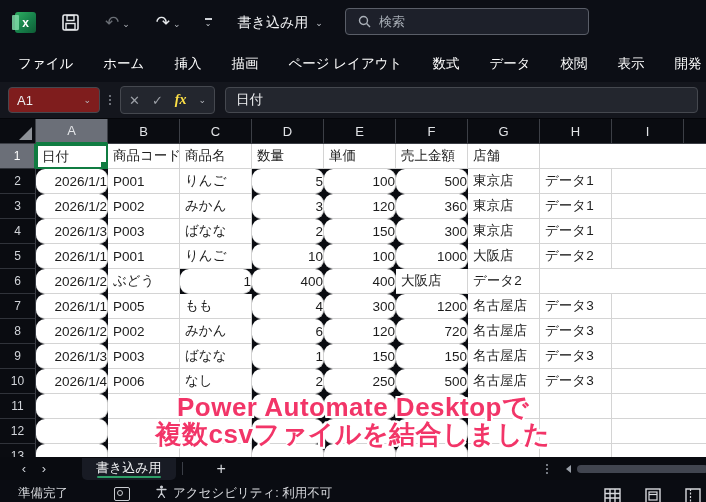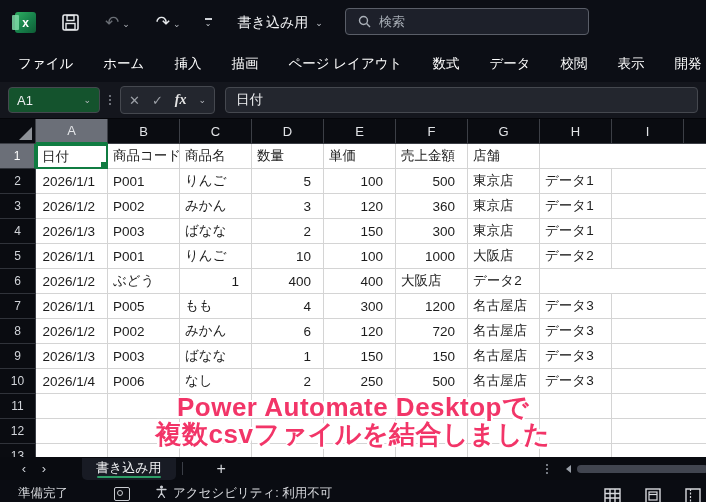--- a/index.html
+++ b/index.html
@@ -33,30 +33,30 @@
 
   
   .ribbon{position:absolute;left:0;top:45px;width:706px;height:37px;display:flex;
           align-items:center;padding-left:18px;box-sizing:border-box;gap:30px;
           background:#0c0e15;}
   .ribbon .tab{color:#ffffff;font-size:13.5px;white-space:nowrap;cursor:default;}
 
   
   .fbar{position:absolute;left:0;top:82px;width:706px;height:37px;background:#14161d;
         display:flex;align-items:center;border-bottom:1px solid #05060a;box-sizing:border-box;}
-  .namebox{margin-left:8px;width:92px;height:26px;background:#14532d;border:1px solid #45484f;
+  .namebox{margin-left:8px;width:92px;height:26px;background:#7f1d1d;border:1px solid #45484f;
            border-radius:4px;display:flex;align-items:center;justify-content:space-between;
            padding:0 8px;box-sizing:border-box;color:#eceef0;font-size:13px;}
   .namebox .chev{font-size:9px;color:#b7bac0;}
   .fdots{color:#8a8e96;font-size:11px;margin:0 9px;letter-spacing:0;line-height:4px;
          display:flex;flex-direction:column;gap:2px;align-items:center;}
   .fdots i{width:2px;height:2px;background:#8a8e96;border-radius:50%;display:block;}
   .fxgroup{height:26px;background:#23262e;border:1px solid #45484f;border-radius:4px;
            display:flex;align-items:center;padding:0 8px;gap:12px;color:#9da1a8;font-size:13px;}
-  .fxgroup .fx{color:#e5e5e5;font-style:italic;font-family:"Liberation Serif","DejaVu Serif",serif;
+  .fxgroup .fx{color:#fde047;font-style:italic;font-family:"Liberation Serif","DejaVu Serif",serif;
                font-weight:bold;font-size:14px;}
   .fxgroup .chev{font-size:9px;color:#b7bac0;}
   .ffield{flex:1;height:26px;margin-left:10px;margin-right:8px;background:#23262e;
           border:1px solid #45484f;border-radius:4px;display:flex;align-items:center;
           padding-left:10px;color:#f0f1f3;font-size:13.5px;box-sizing:border-box;}
 
   
   .grid{position:absolute;left:0;top:119px;width:706px;height:383px;background:#0a0c11;
         overflow:hidden;}
   .g-row{display:flex;height:25px;box-sizing:border-box;}
@@ -70,21 +70,21 @@
   .colhdr.sel{background:#6b6f78;border-bottom:2px solid #107c41;}
   .colhdr.fill{flex:1;border-right:none;}
   .rowhdr{width:36px;box-sizing:border-box;background:#0a0c11;color:#d2d5da;font-size:12px;
           display:flex;align-items:center;justify-content:center;
           border-bottom:1px solid #30333a;border-right:1px solid #3c3f46;}
   .rowhdr.sel{background:#6b6f78;border-right:2px solid #107c41;color:#fff;}
   .cell{width:72px;box-sizing:border-box;background:#fff;border-right:1px solid #d4d4d4;
         border-bottom:1px solid #d4d4d4;color:#1c1c1c;font-size:13.5px;
         display:flex;align-items:center;overflow:hidden;white-space:nowrap;position:relative;}
   .cell.al{justify-content:flex-start;padding-left:5px;}
-  .cell.ar{justify-content:flex-end;padding-right:12px;}
+  .cell.ar{justify-content:flex-end;padding-right:0;border-radius:9px;}
   .cell.fill{flex:1;border-right:none;}
   .cell.selcell{border:2px solid #107c41;padding-left:4px;}
   .fillhandle{position:absolute;right:-1px;bottom:-1px;width:5px;height:5px;background:#107c41;
               border:1px solid #fff;box-sizing:content-box;z-index:3;}
 
   
   .overlay{position:absolute;left:0;top:394px;width:706px;text-align:center;z-index:5;
            pointer-events:none;}
   .overlay div{font-size:26px;line-height:27px;font-weight:800;color:#f23568;
     letter-spacing:.5px;

